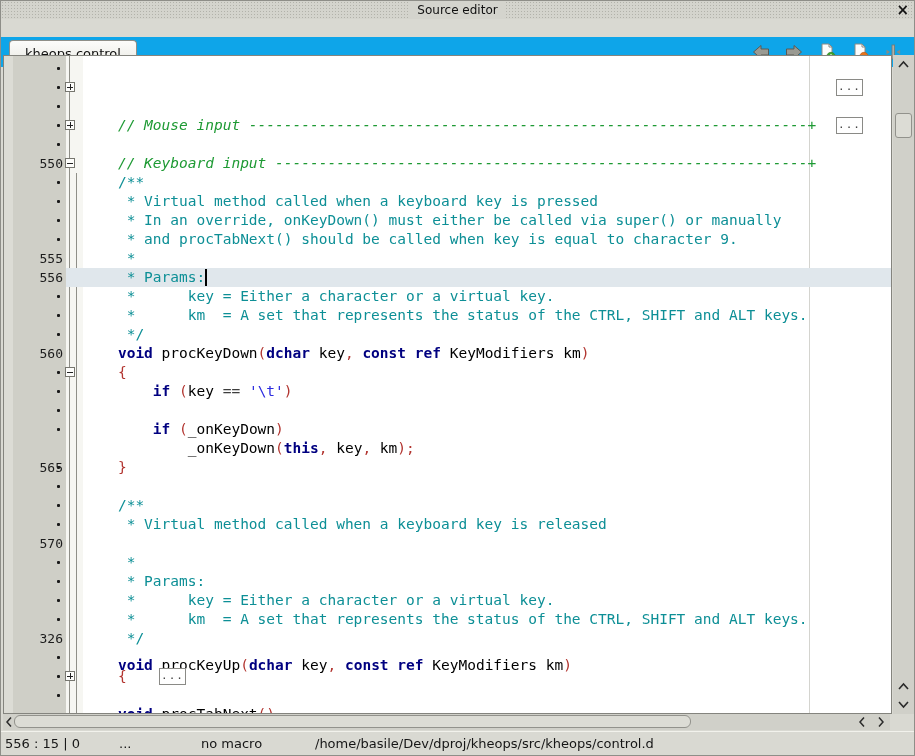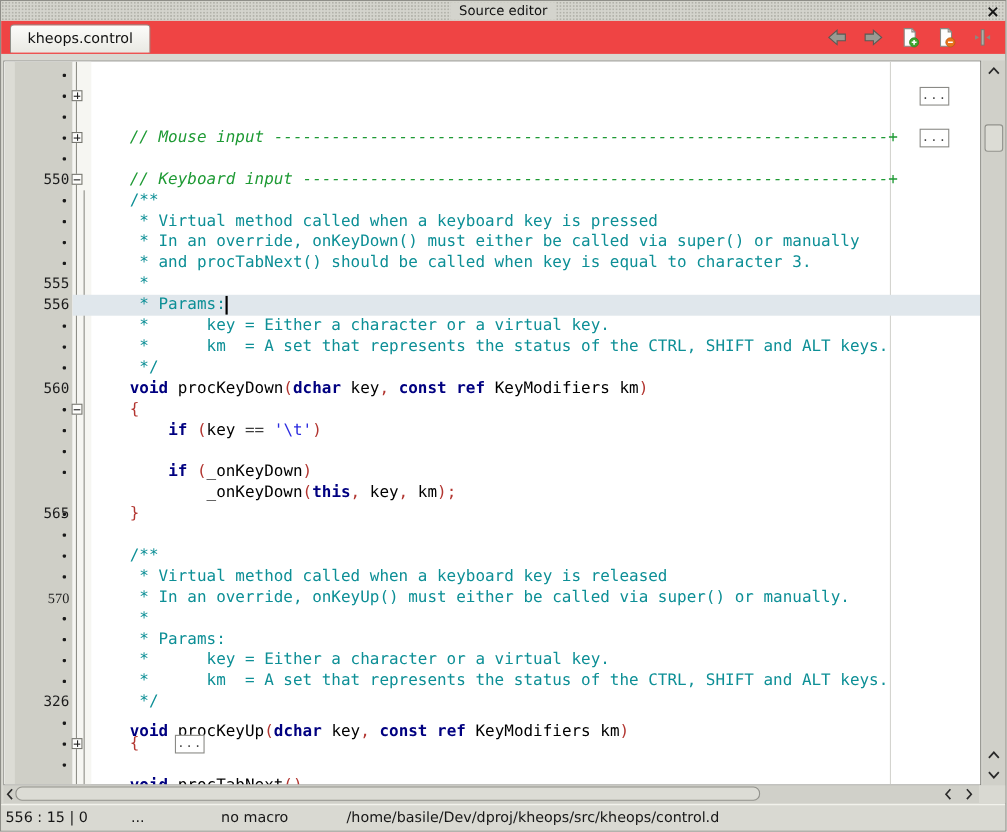--- a/index.html
+++ b/index.html
@@ -7,21 +7,21 @@
   .window{position:absolute;inset:0;background:#d9d9d2;border:1px solid #8e8e88;box-sizing:border-box;overflow:hidden;}
 
   
   .titlebar{position:absolute;left:0;top:0;right:0;height:18px;background:#d4d4cd;
     background-image:radial-gradient(#b2b2aa 0.8px, rgba(0,0,0,0) 0.9px);background-size:3px 3px;}
   .titlebar .title{position:absolute;left:50%;top:1px;transform:translateX(-50%);
     background:#d4d4cd;padding:0 8px;font-size:12px;color:#101010;line-height:16px;}
   .titlebar .close{position:absolute;right:5px;top:0px;font-size:15px;font-weight:bold;color:#141414;line-height:18px;cursor:default;}
 
   
-  .tabrow{position:absolute;left:0;top:18px;right:0;height:30px;background:#ef4444;}
+  .tabrow{position:absolute;left:0;top:36px;right:0;height:30px;background:#0ea5e9;}
   .tab{position:absolute;left:8px;top:3px;height:26px;box-sizing:border-box;padding:0 15px;
     border:1px solid #8f8f88;border-bottom:none;border-radius:4px 4px 0 0;
     background:linear-gradient(#fcfcfa,#e9e9e3);font-size:13px;color:#101010;line-height:25px;}
   .tools{position:absolute;right:10px;top:4px;height:22px;}
   .toolbtn{display:inline-block;width:22px;height:22px;vertical-align:top;margin-left:6px;position:relative;}
   .toolbtn svg{position:absolute;left:1px;top:1px;}
 
   
   .editorframe{position:absolute;left:2px;top:54px;width:889px;height:659px;box-sizing:border-box;
     border:1px solid #84847e;background:#fff;}
@@ -154,21 +154,21 @@
             <div class="h"></div>
           </div>
           <div class="codeline" style="top: 98px;"><span class="tok-c">    // Keyboard input -------------------------------------------------------------+</span></div>
           <div class="ldot" style="top: 125px;"></div>
           <div class="codeline" style="top: 117px;"><span class="tok-d">    /**</span></div>
           <div class="ldot" style="top: 144px;"></div>
           <div class="codeline" style="top: 136px;"><span class="tok-d">     * Virtual method called when a keyboard key is pressed</span></div>
           <div class="ldot" style="top: 163px;"></div>
           <div class="codeline" style="top: 155px;"><span class="tok-d">     * In an override, onKeyDown() must either be called via super() or manually</span></div>
           <div class="ldot" style="top: 182px;"></div>
-          <div class="codeline" style="top: 174px;"><span class="tok-d">     * and procTabNext() should be called when key is equal to character 3.</span></div>
+          <div class="codeline" style="top: 174px;"><span class="tok-d">     * and procTabNext() should be called when key is equal to character 9.</span></div>
           <div class="lnum" style="top: 193px;">555</div>
           <div class="codeline" style="top: 193px;"><span class="tok-d">     *</span></div>
           <div class="curline" style="top: 212px;"></div>
           <div class="lnum" style="top: 212px;">556</div>
           <div class="codeline" style="top: 212px;"><span class="tok-d">     * Params:</span></div>
           <div class="caret" style="left: 201.216px; top: 213px;"></div>
           <div class="ldot" style="top: 239px;"></div>
           <div class="codeline" style="top: 231px;"><span class="tok-d">     *      key = Either a character or a virtual key.</span></div>
           <div class="ldot" style="top: 258px;"></div>
           <div class="codeline" style="top: 250px;"><span class="tok-d">     *      km  = A set that represents the status of the CTRL, SHIFT and ALT keys.</span></div>
@@ -189,22 +189,21 @@
           <div class="lnum" style="top: 402px;">565</div>
           <div class="codeline" style="top: 383px;"><span>            _onKeyDown</span><span class="tok-p">(</span><span class="tok-k">this</span><span class="tok-p">,</span><span> key</span><span class="tok-p">,</span><span> km</span><span class="tok-p">);</span></div>
           <div class="ldot" style="top: 410px;"></div>
           <div class="codeline" style="top: 402px;"><span>    </span><span class="tok-p">}</span></div>
           <div class="ldot" style="top: 429px;"></div>
           <div class="codeline" style="top: 421px;"></div>
           <div class="ldot" style="top: 448px;"></div>
           <div class="codeline" style="top: 440px;"><span class="tok-d">    /**</span></div>
           <div class="ldot" style="top: 467px;"></div>
           <div class="codeline" style="top: 459px;"><span class="tok-d">     * Virtual method called when a keyboard key is released</span></div>
-          <div class="lnum" style="top: 478px; font-family: Liberation Serif, serif;">570</div>
-          <div class="codeline" style="top: 478px;"><span class="tok-d">     * In an override, onKeyUp() must either be called via super() or manually.</span></div>
+          <div class="lnum" style="top: 478px;">570</div>
           <div class="ldot" style="top: 505px;"></div>
           <div class="codeline" style="top: 497px;"><span class="tok-d">     *</span></div>
           <div class="ldot" style="top: 524px;"></div>
           <div class="codeline" style="top: 516px;"><span class="tok-d">     * Params:</span></div>
           <div class="ldot" style="top: 543px;"></div>
           <div class="codeline" style="top: 535px;"><span class="tok-d">     *      key = Either a character or a virtual key.</span></div>
           <div class="ldot" style="top: 562px;"></div>
           <div class="codeline" style="top: 554px;"><span class="tok-d">     *      km  = A set that represents the status of the CTRL, SHIFT and ALT keys.</span></div>
           <div class="lnum" style="top: 573px;">326</div>
           <div class="codeline" style="top: 573px;"><span class="tok-d">     */</span></div>

